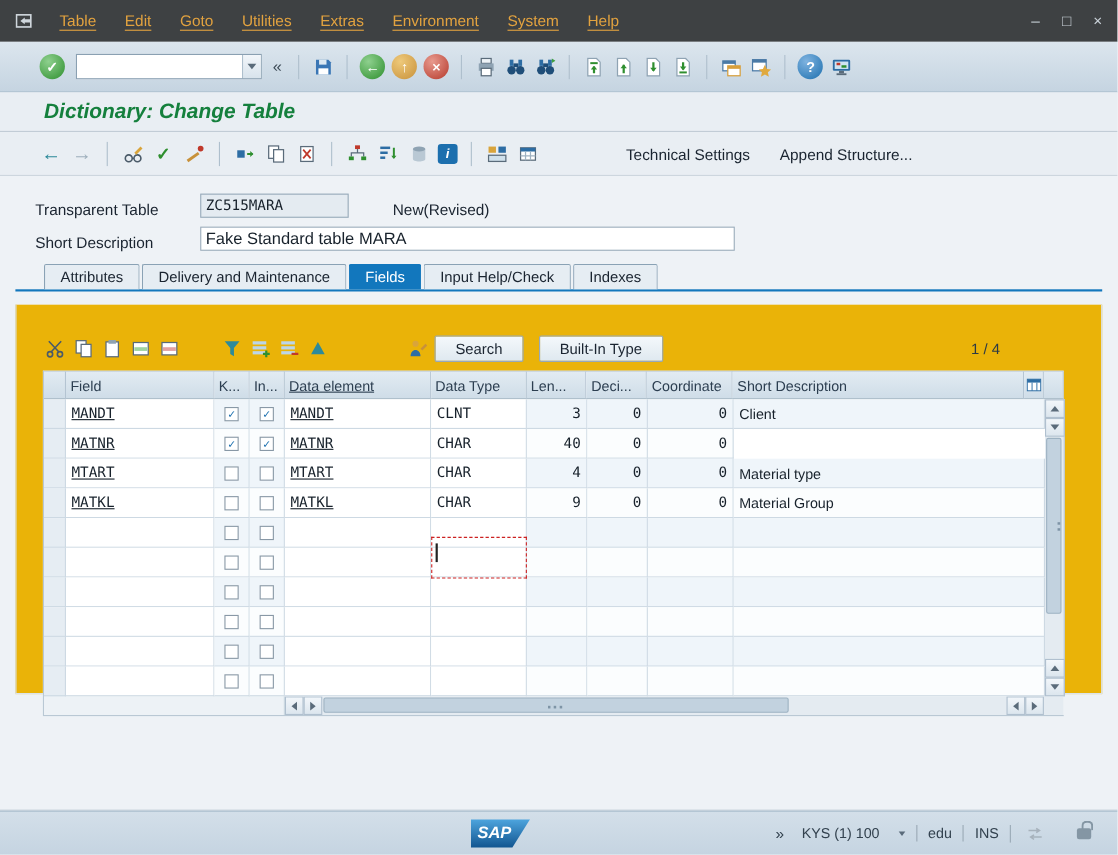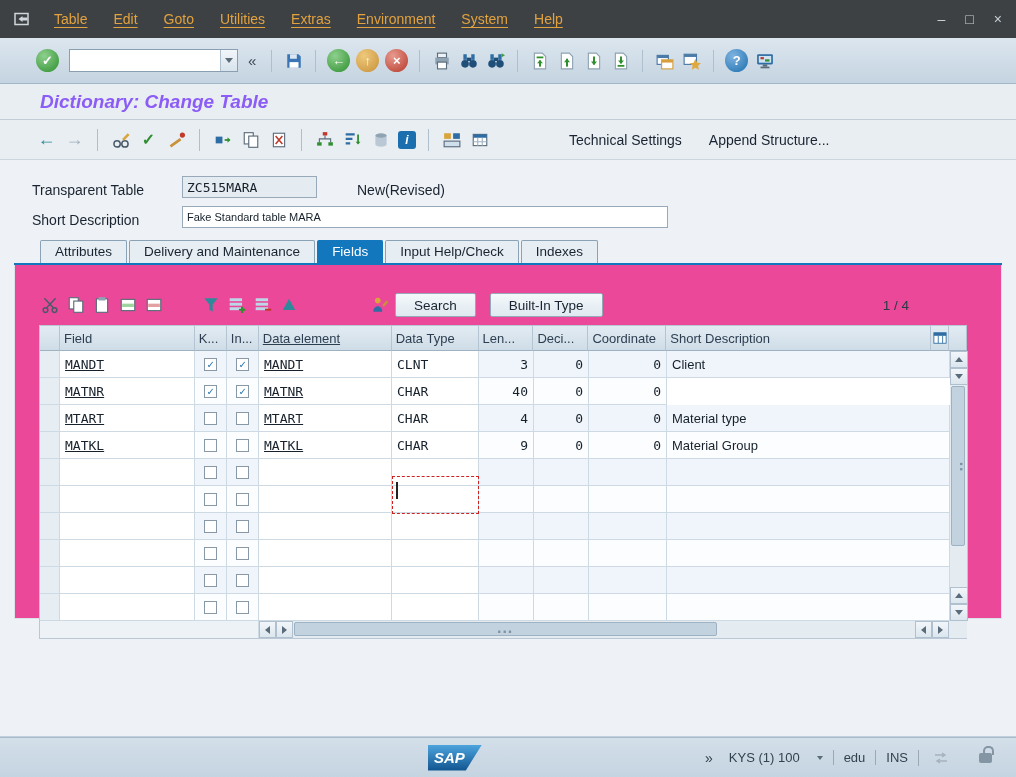--- a/index.html
+++ b/index.html
@@ -23,45 +23,45 @@
   .c-blue  { background:radial-gradient(circle at 35% 30%, #7fb3e0, #1c6fae); }
   .cmd-wrap { display:inline-flex; align-items:center; border:1px solid #8aa0b2; background:#fff; height:23px; margin-left:4px; }
   .cmd-input { width:150px; height:21px; border:none; outline:none; font:13px "DejaVu Sans Mono", monospace; padding:0 4px; }
   .cmd-drop { width:17px; height:21px; background:linear-gradient(180deg,#f2f6fa,#d8e3ec); border-left:1px solid #aebfcd; display:inline-flex; align-items:center; justify-content:center; }
   .collapse { color:#3c4a56; font-size:15px; margin:0 4px; }
   .tdiv { width:1px; height:22px; background:#aebfcd; margin:0 5px; }
   .ic { width:21px; height:21px; display:inline-flex; align-items:center; justify-content:center; cursor:default; }
   .ic svg { display:block; }
 
   
-  .screen-title { height:36px; background:#e9eef3; border-bottom:1px solid #c2ccd6; display:flex; align-items:center; padding-left:40px; font-size:19px; font-weight:bold; font-style:italic; color:#8b5cf6; }
+  .screen-title { height:36px; background:#e9eef3; border-bottom:1px solid #c2ccd6; display:flex; align-items:center; padding-left:40px; font-size:19px; font-weight:bold; font-style:italic; color:#15803d; }
 
   
   .app-toolbar { height:40px; background:#e9eef3; border-bottom:1px solid #cdd6de; display:flex; align-items:center; padding-left:36px; gap:7px; }
   .nav-arrow { font-size:18px; font-weight:bold; color:#2e8a9a; }
   .nav-arrow.disabled { color:#9fb0bc; }
   .flat-btn { font-size:14px; color:#1a2430; padding:4px 10px; cursor:default; }
   .flat-btn.first { margin-left:62px; }
 
   
   .form-area { padding:16px 0 0 32px; }
   .form-row { display:flex; align-items:flex-end; margin-bottom:8px; }
   .fld-label { width:150px; font-size:14px; color:#1a2430; }
   .fld-input { height:22px; border:1px solid #98aaba; background:#fff; font:13px "DejaVu Sans Mono", monospace; padding:0 4px; color:#17212b; }
   .ro { background:#e4ebf1; width:135px; }
-  .wide { width:486px; font-family:"Liberation Sans", sans-serif; font-size:11px; }
+  .wide { width:486px; font-family:"Liberation Sans", sans-serif; font-size:15px; }
   .fld-status { margin-left:40px; font-size:14px; color:#1a2430; }
 
   
   .tabstrip { margin:12px 14px 0; border-bottom:2px solid #1277bd; padding-left:26px; display:flex; align-items:flex-end; gap:2px; }
   .tab { font-size:13.5px; color:#1a2430; background:#e6edf3; border:1px solid #8aa2b5; border-bottom:none; padding:3px 14px 4px; border-radius:2px 2px 0 0; cursor:default; }
   .tab.active { background:#1277bd; border-color:#1277bd; color:#fff; }
 
   
-  .content { margin:0 14px; background:#ec4899; border:1px solid #dbe3ea; border-top:none; height:354px; padding:28px 0 0 24px; }
+  .content { margin:12px 14px; background:#eab308; border:1px solid #dbe3ea; border-top:none; height:354px; padding:28px 0 0 24px; }
 
   .grid-toolbar { width:928px; display:flex; align-items:center; gap:5px; margin-bottom:8px; }
   .gt-gap { width:26px; }
   .gt-btn { height:24px; padding:0 18px; font-size:13.5px; color:#1a2430; background:linear-gradient(180deg,#f4f8fb,#dfe9f0); border:1px solid #97a9b8; border-radius:2px; display:inline-flex; align-items:center; cursor:default; }
   .page-ind { margin-left:auto; margin-right:58px; font-size:13.5px; color:#2c3a45; }
 
   
   .grid { width:928px; border-left:1px solid #b9c8d4; border-top:1px solid #b9c8d4; background:#fff; }
   .ghead { display:flex; }
   .hcell { height:25px; background:linear-gradient(180deg,#e2ebf2,#cfdde8); border-right:1px solid #b4c4d2; border-bottom:1px solid #9fb2c1; font-size:13px; color:#2c3e50; display:flex; align-items:center; padding:0 4px; overflow:hidden; white-space:nowrap; }

